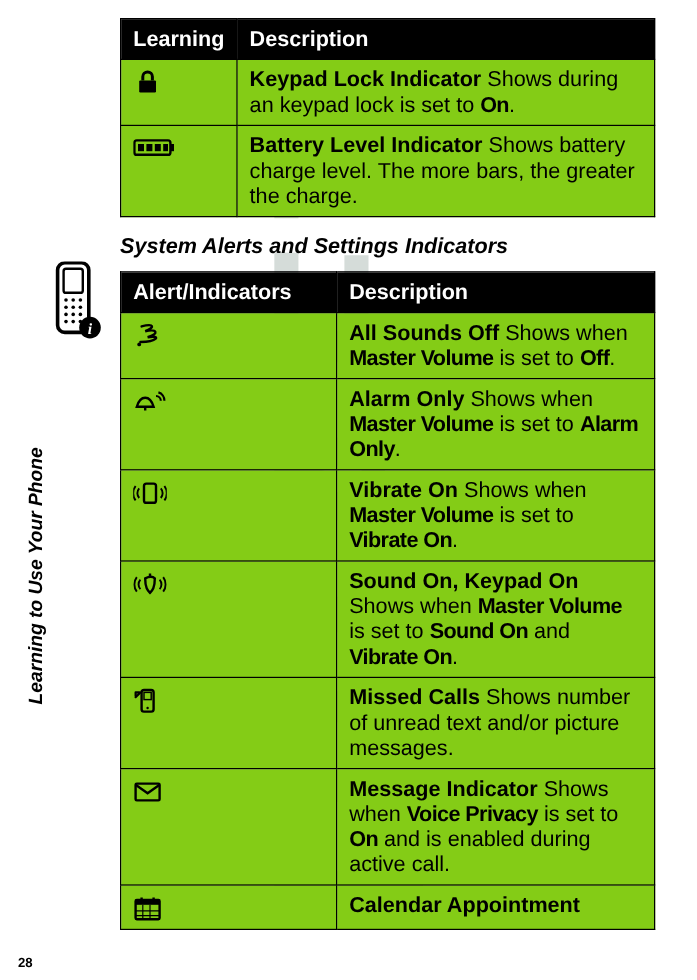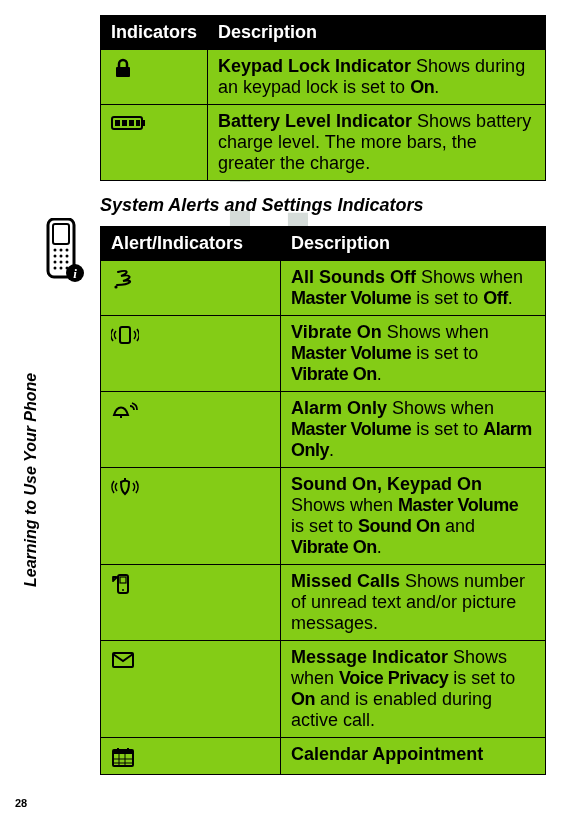--- a/index.html
+++ b/index.html
@@ -136,21 +136,21 @@
   <div class="sidebar-text">Learning to Use Your Phone</div>
 </div>
 
 <div class="page-number">28</div>
 
 <div class="page">
 
   <table class="indicator-table">
     <thead>
       <tr>
-        <th>Indicators</th>
+        <th>Learning</th>
         <th>Description</th>
       </tr>
     </thead>
     <tbody id="table1-body">
         <tr>
           <td class="icon-cell">
             <svg class="icon-svg" width="24" height="22" viewBox="0 0 24 22">
               <rect x="5" y="9" width="14" height="10" rx="1" fill="#000"></rect>
               <path d="M8 9 V6 a4 4 0 0 1 8 0 V9" fill="none" stroke="#000" stroke-width="2.5"></path>
             </svg>
@@ -188,39 +188,39 @@
             <svg class="icon-svg" width="26" height="22" viewBox="0 0 26 22">
               <path d="M7 3 C18 0 18 4 10 7 C20 5 22 9 12 12 C24 10 20 16 6 16" fill="none" stroke="#000" stroke-width="2" stroke-linecap="round"></path>
               <circle cx="5" cy="18" r="1.6" fill="#000"></circle>
             </svg>
           </td>
           <td><span class="desc-title">All Sounds Off</span><span>  Shows when </span><span class="cond">Master Volume</span><span> is set to </span><span class="cond">Off</span><span>.</span></td>
         </tr>
         <tr>
           <td class="icon-cell">
             <svg class="icon-svg" width="28" height="22" viewBox="0 0 28 22">
+              <path d="M3 15 C6 5 14 5 17 15 Z" fill="none" stroke="#000" stroke-width="2"></path>
+              <path d="M10 15 v3" stroke="#000" stroke-width="2"></path>
+              <path d="M19 6 a4 4 0 0 1 4 4" fill="none" stroke="#000" stroke-width="1.8"></path>
+              <path d="M21 3 a7 7 0 0 1 5 7" fill="none" stroke="#000" stroke-width="1.8"></path>
+            </svg>
+          </td>
+          <td><span class="desc-title">Alarm Only</span><span>  Shows when </span><span class="cond">Master Volume</span><span> is set to </span><span class="cond">Alarm Only</span><span>.</span></td>
+        </tr>
+        <tr>
+          <td class="icon-cell">
+            <svg class="icon-svg" width="28" height="22" viewBox="0 0 28 22">
               <rect x="9" y="3" width="10" height="16" rx="2" fill="none" stroke="#000" stroke-width="2"></rect>
               <path d="M5 7 a6 6 0 0 0 0 8" fill="none" stroke="#000" stroke-width="1.6"></path>
               <path d="M2 5 a10 10 0 0 0 0 12" fill="none" stroke="#000" stroke-width="1.6"></path>
               <path d="M23 7 a6 6 0 0 1 0 8" fill="none" stroke="#000" stroke-width="1.6"></path>
               <path d="M26 5 a10 10 0 0 1 0 12" fill="none" stroke="#000" stroke-width="1.6"></path>
             </svg>
           </td>
           <td><span class="desc-title">Vibrate On</span><span>  Shows when </span><span class="cond">Master Volume</span><span> is set to </span><span class="cond">Vibrate On</span><span>.</span></td>
-        </tr>
-        <tr>
-          <td class="icon-cell">
-            <svg class="icon-svg" width="28" height="22" viewBox="0 0 28 22">
-              <path d="M3 15 C6 5 14 5 17 15 Z" fill="none" stroke="#000" stroke-width="2"></path>
-              <path d="M10 15 v3" stroke="#000" stroke-width="2"></path>
-              <path d="M19 6 a4 4 0 0 1 4 4" fill="none" stroke="#000" stroke-width="1.8"></path>
-              <path d="M21 3 a7 7 0 0 1 5 7" fill="none" stroke="#000" stroke-width="1.8"></path>
-            </svg>
-          </td>
-          <td><span class="desc-title">Alarm Only</span><span>  Shows when </span><span class="cond">Master Volume</span><span> is set to </span><span class="cond">Alarm Only</span><span>.</span></td>
         </tr>
         <tr>
           <td class="icon-cell">
             <svg class="icon-svg" width="28" height="22" viewBox="0 0 28 22">
               <path d="M10 6 C14 4 16 4 18 6 C18 14 16 16 14 18 C12 16 10 14 10 6 Z" fill="none" stroke="#000" stroke-width="2"></path>
               <path d="M14 4 v-2" stroke="#000" stroke-width="2"></path>
               <path d="M6 7 a6 6 0 0 0 0 8" fill="none" stroke="#000" stroke-width="1.6"></path>
               <path d="M3 5 a10 10 0 0 0 0 12" fill="none" stroke="#000" stroke-width="1.6"></path>
               <path d="M22 7 a6 6 0 0 1 0 8" fill="none" stroke="#000" stroke-width="1.6"></path>
               <path d="M25 5 a10 10 0 0 1 0 12" fill="none" stroke="#000" stroke-width="1.6"></path>

